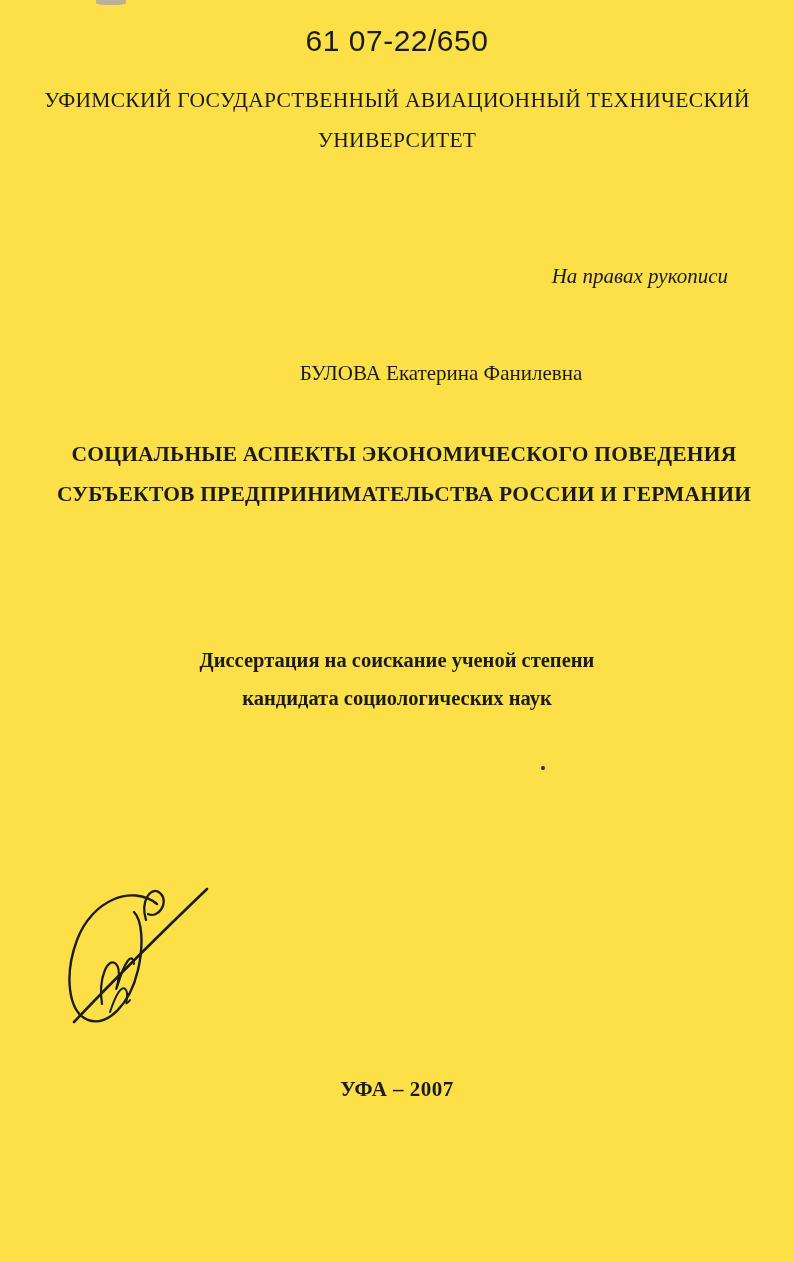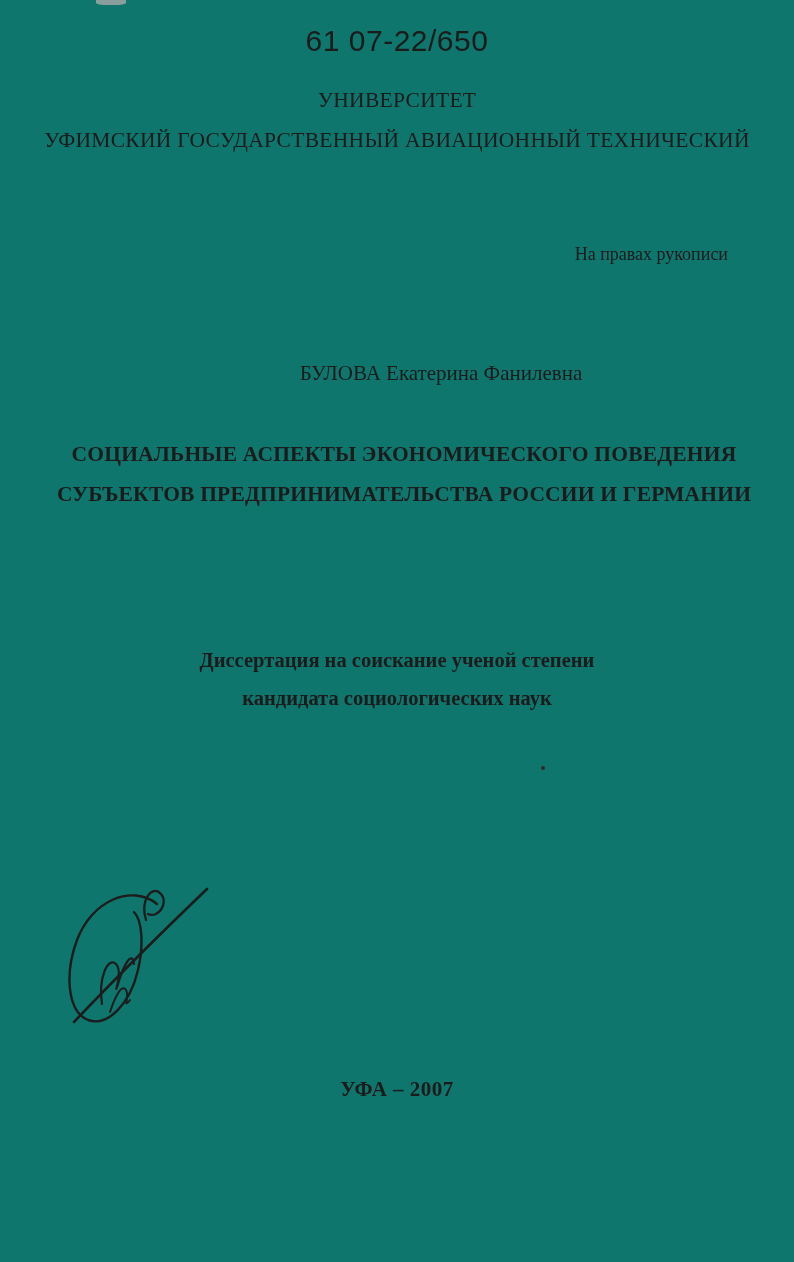--- a/index.html
+++ b/index.html
@@ -4,21 +4,21 @@
 <style>
   html, body {
     margin: 0;
     padding: 0;
     background: #ffffff;
   }
   .page {
     position: relative;
     width: 794px;
     height: 1262px;
-    background: #0f766e;
+    background: #fde047;
     font-family: "Liberation Serif", serif;
     color: #1b1b1b;
     overflow: hidden;
   }
   .scan-smudge {
     position: absolute;
     top: 0;
     left: 96px;
     width: 30px;
     height: 5px;
@@ -41,23 +41,24 @@
     top: 80px;
     left: 0;
     width: 100%;
     text-align: center;
     font-size: 21.5px;
     line-height: 40px;
     letter-spacing: 0.3px;
   }
   .manuscript-note {
     position: absolute;
-    top: 244px;
+    top: 264px;
     right: 66px;
-    font-size: 18px;
+    font-size: 21px;
+    font-style: italic;
   }
   .author-name {
     position: absolute;
     top: 361px;
     left: 0;
     width: 100%;
     text-align: center;
     font-size: 21px;
     margin-left: 44px;
   }
@@ -131,22 +132,22 @@
 </head>
 <body>
 
 <div class="page">
 
   <div class="scan-smudge"></div>
 
   <div class="catalog-number">61 07-22/650</div>
 
   <div class="university">
+    <div>УФИМСКИЙ ГОСУДАРСТВЕННЫЙ АВИАЦИОННЫЙ ТЕХНИЧЕСКИЙ</div>
     <div>УНИВЕРСИТЕТ</div>
-    <div>УФИМСКИЙ ГОСУДАРСТВЕННЫЙ АВИАЦИОННЫЙ ТЕХНИЧЕСКИЙ</div>
   </div>
 
   <div class="manuscript-note">На правах рукописи</div>
 
   <div class="author-name">БУЛОВА Екатерина Фанилевна</div>
 
   <div class="dissertation-title">
     <div>СОЦИАЛЬНЫЕ АСПЕКТЫ ЭКОНОМИЧЕСКОГО ПОВЕДЕНИЯ</div>
     <div>СУБЪЕКТОВ ПРЕДПРИНИМАТЕЛЬСТВА РОССИИ И ГЕРМАНИИ</div>
   </div>

